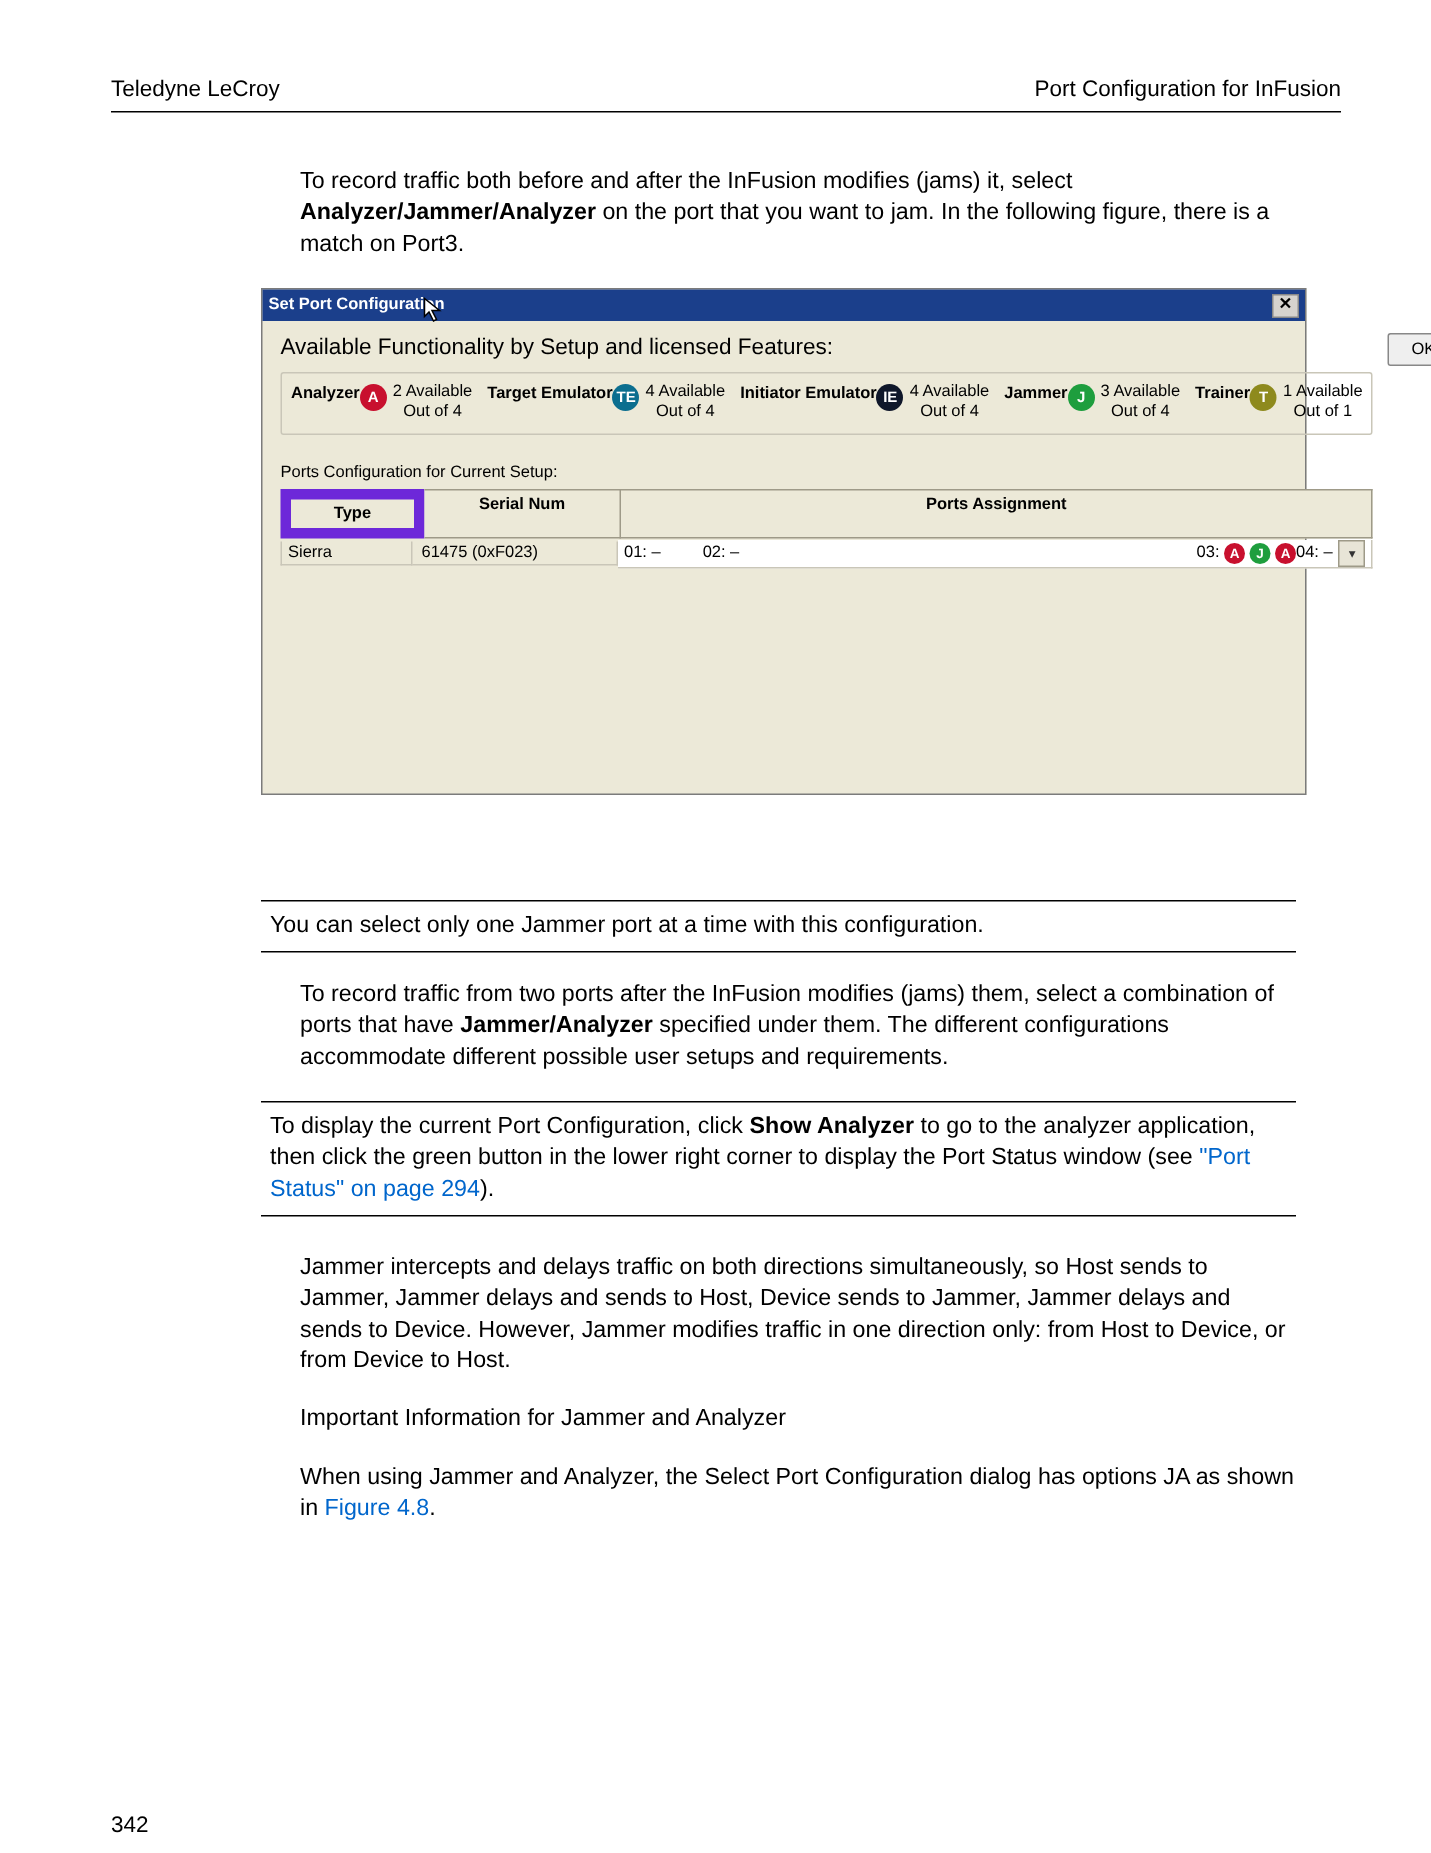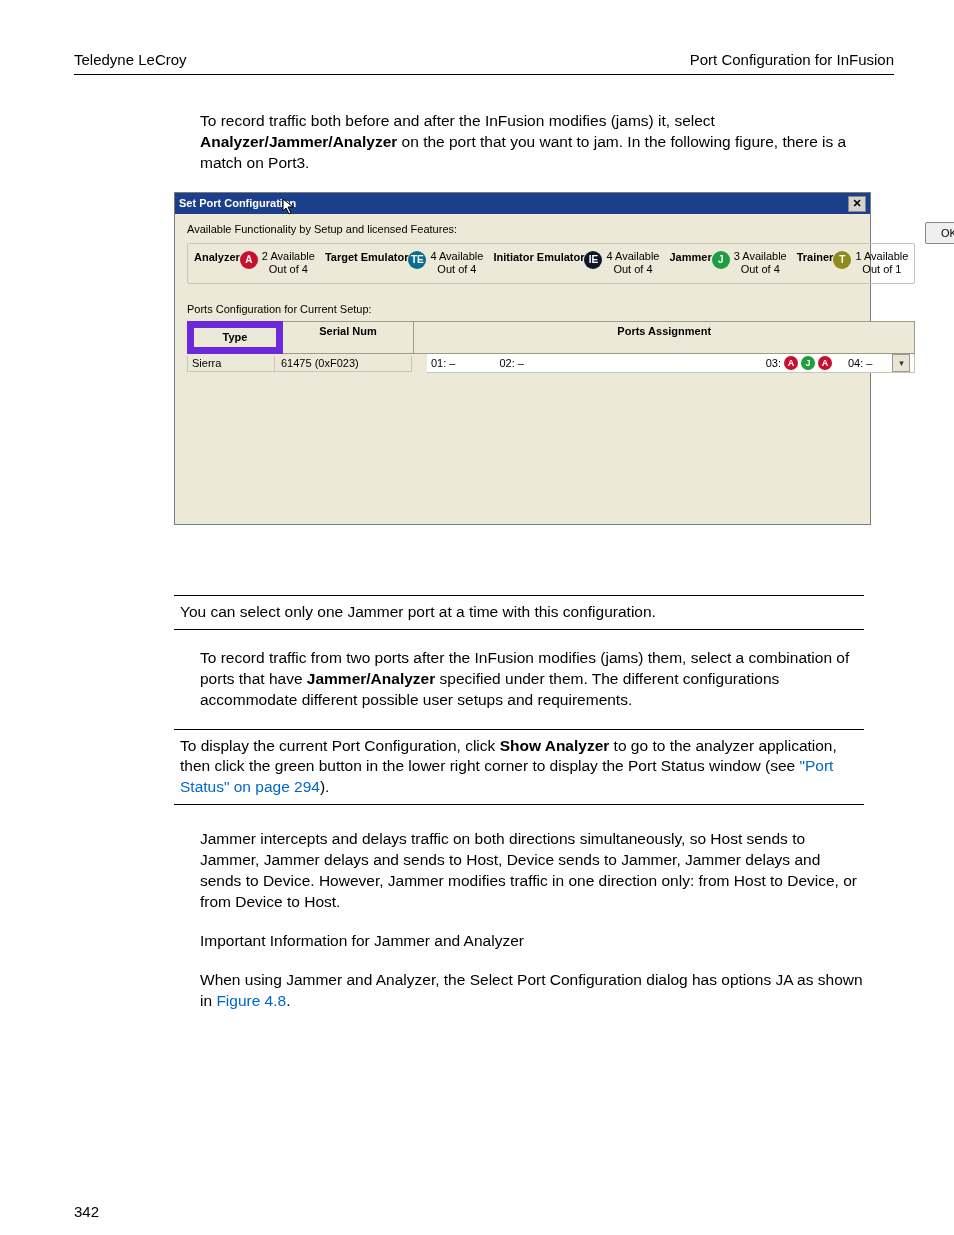--- a/index.html
+++ b/index.html
@@ -86,21 +86,21 @@
   .wbutton {
     background: #efefef;
     border: 1px solid #888;
     border-radius: 2px;
     height: 20px;
     width: 82px;
     font-size: 11px;
     display:flex; align-items:center; justify-content:center;
     cursor: pointer;
   }
-  .avail-line { margin-bottom: 6px; font-size: 11px; }
+  .avail-line { margin-bottom: 6px; font-size: 15px; }
 
   .cards {
     display:flex;
     gap: 10px;
     border: 1px solid #c9c6b8;
     padding: 6px 6px 8px 6px;
     border-radius: 2px;
     margin-bottom: 18px;
   }
   .card { display:flex; flex-direction:row; font-size: 11px; }
@@ -132,22 +132,22 @@
   .col-sn    { width: 130px; border:1px solid #9e9a88; border-left:none; text-align:center; padding:2px 0; background:#ece9d8;}
   .col-pa    { flex:1; border:1px solid #9e9a88; border-left:none; text-align:center; padding:2px 0; background:#ece9d8;}
 
   .grid-row {
     display:flex; font-size:11px; height: 20px; align-items:center;
   }
   .cell-type { width:82px; border:1px solid #c9c6b8; border-top:none; padding-left:4px; }
   .cell-sn   { width:130px; border:1px solid #c9c6b8; border-top:none; border-left:none; padding-left:6px;}
   .cell-pa   {
     flex:1; border:1px solid #c9c6b8; border-top:none; border-left:none;
-    display:flex; align-items:center; gap: 16px; padding: 0 4px;
-    position:relative; background:#fff;margin-left:15px;
+    display:flex; align-items:center; gap: 0; padding: 0 4px;
+    position:relative; background:#fff;
   }
   .portseg { display:flex; align-items:center; gap:3px; }
   .portseg.wide { flex:1; justify-content:flex-end; }
   .dash { letter-spacing: 0; }
   .dd-arrow {
     width: 16px; height: 16px; background:#e8e5d7; border:1px solid #9e9a88;
     display:flex; align-items:center; justify-content:center;
     margin-left: 4px;
   }
   .dd-arrow::after { content:"▾"; font-size:9px; color:#333; }

